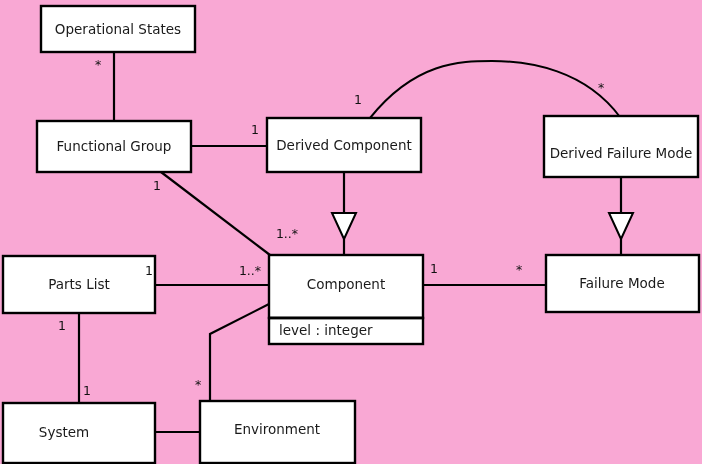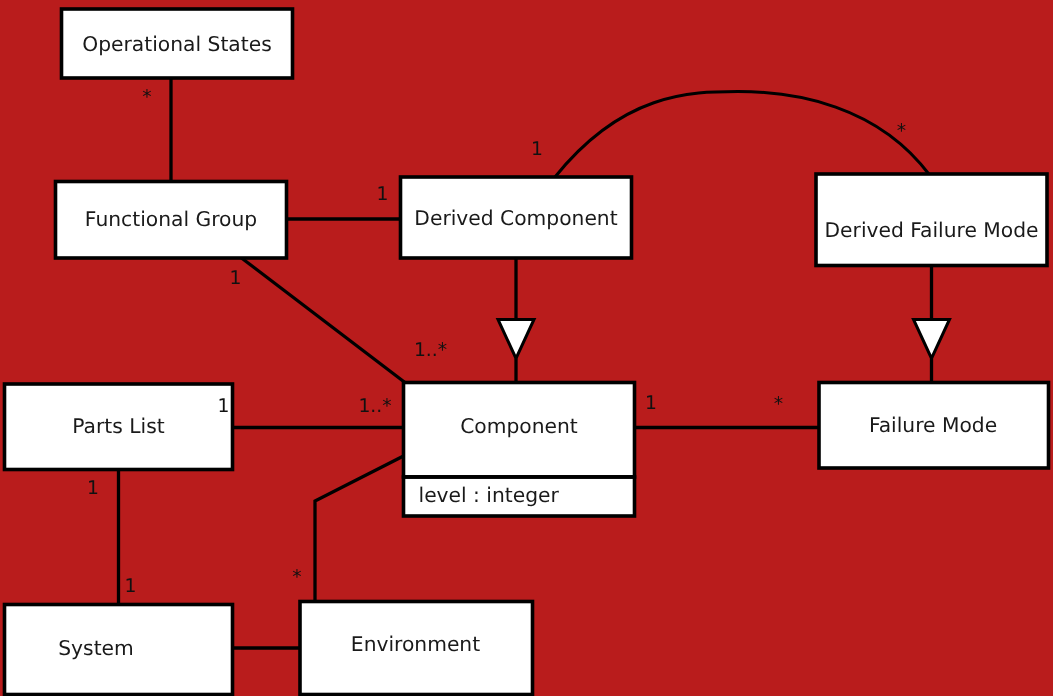--- a/index.html
+++ b/index.html
@@ -4,21 +4,21 @@
 <style>
   html, body {
     margin: 0;
     padding: 0;
     background: #ffffff;
   }
   #diagram-root {
     position: relative;
     width: 702px;
     height: 464px;
-    background: #b91c1c;
+    background: #f9a8d4;
     overflow: hidden;
     font-family: "DejaVu Sans", sans-serif;
   }
   svg#uml-canvas {
     position: absolute;
     top: 0;
     left: 0;
     width: 702px;
     height: 464px;
     display: block;

